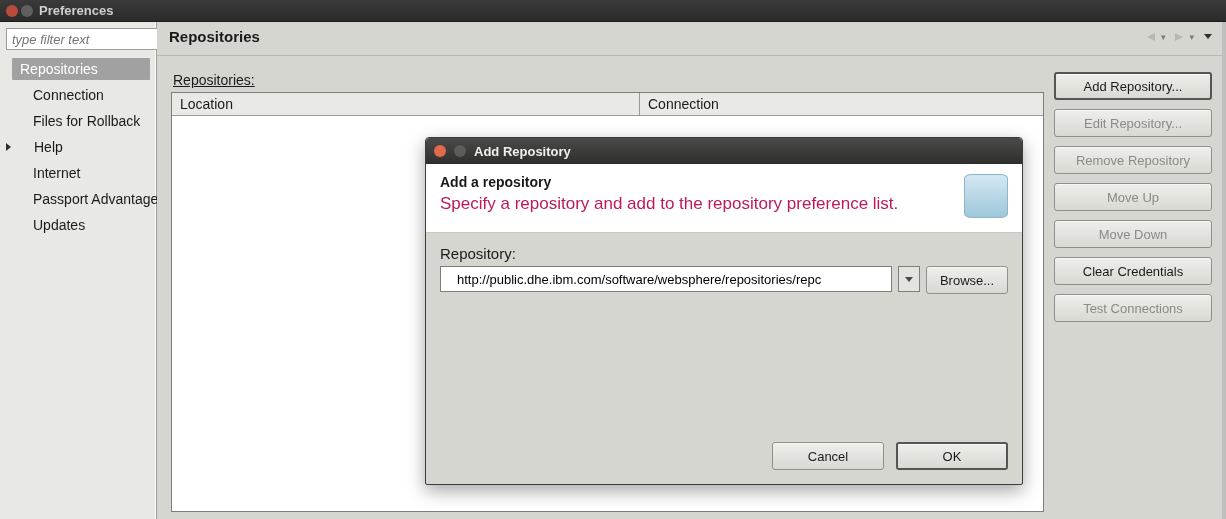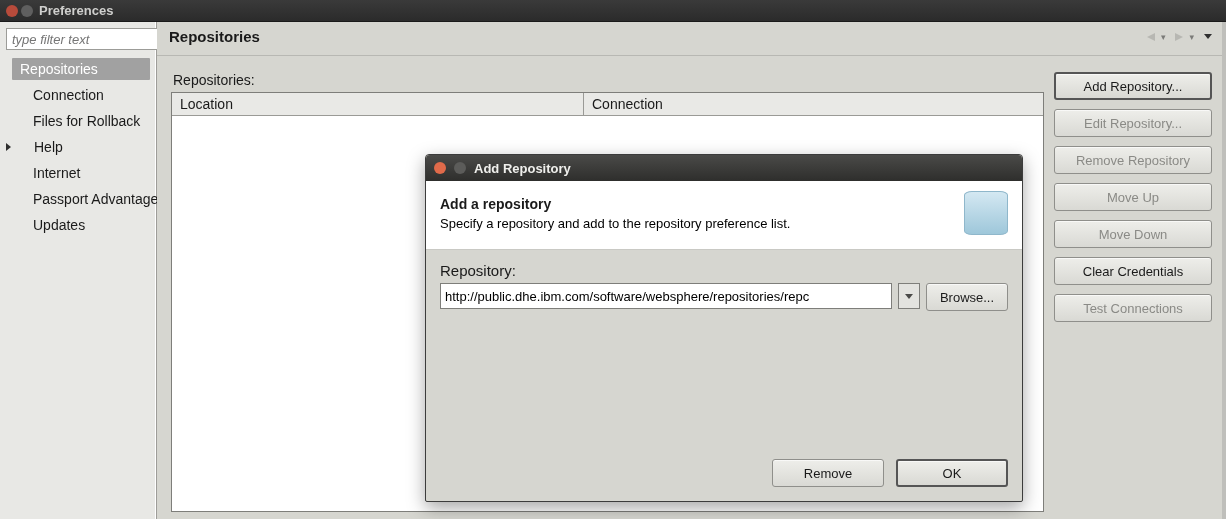--- a/index.html
+++ b/index.html
@@ -128,39 +128,39 @@
     flex: 1;
     padding: 16px 14px 14px 14px;
     display: flex;
     gap: 10px;
   }
   .table-area {
     flex: 1;
     display: flex;
     flex-direction: column;
   }
-  .table-label { margin: 0 0 4px 2px; font-size: 14px; }
+  .table-label { margin: 0 0 4px 2px; font-size: 14px; text-decoration: underline; }
   .repo-table {
     flex: 1;
     border: 1px solid #7e7e7a;
     background: #fff;
     min-height: 420px;
   }
   .thead {
     display: flex;
     background: #e9e9e6;
     border-bottom: 1px solid #9a9a96;
   }
   .th {
     padding: 3px 8px;
     font-size: 14px;
     border-right: 1px solid #9a9a96;
   }
   .th:last-child { border-right: none; }
-  .th.location { width: 412px; }
+  .th.location { width: 468px; }
   .th.connection { flex: 1; }
   .btn-col {
     width: 158px;
     display: flex;
     flex-direction: column;
     gap: 9px;
   }
   button.win {
     height: 28px;
     background: linear-gradient(#eeeeea,#d9d9d4);
@@ -172,21 +172,21 @@
     padding: 0 10px;
     box-shadow: inset 0 1px 0 #ffffffa0;
     cursor: default;
   }
   button.win.primary { border: 2px solid #555; }
   button.win:disabled { color: #8a8a86; }
 
   
   .dialog {
     position: absolute;
-    left: 425px; top: 154px;
+    left: 425px; top: 137px;
     width: 598px;
     border: 1px solid #3c3c3c;
     border-radius: 4px 4px 2px 2px;
     box-shadow: 0 6px 18px rgba(0,0,0,.35);
     background: #d6d6d0;
     display: flex;
     flex-direction: column;
   }
   .dlg-titlebar {
     height: 26px;
@@ -199,44 +199,44 @@
     color: #efefec;
     font-weight: bold;
   }
   .dlg-titlebar .dot { width: 12px; height: 12px; }
   .dlg-titlebar .dot.close { background: #e06a4a; }
   .dlg-titlebar .dot.min   { background: #5c5c5a; }
   .dlg-head {
     background: #fff;
     padding: 10px 14px 14px 14px;
     display: flex;
-    align-items: center;
+    align-items: flex-start;
     gap: 14px;
     border-bottom: 1px solid #c9c9c4;
   }
   .dlg-head-text { flex: 1; }
   .dlg-head-title { font-weight: bold; font-size: 14px; margin-bottom: 4px; }
-  .dlg-head-sub { font-size: 13px; color: #000000; }
+  .dlg-head-sub { font-size: 17px; color: #be185d; }
   .dlg-icon {
     width: 44px; height: 44px;
     background: linear-gradient(#d4e8f2,#9ec7da);
     border: 1px solid #8fb7cb;
     border-radius: 8px / 4px;
   }
   .dlg-body {
     padding: 12px 14px 8px 14px;
   }
   .dlg-field-label { font-size: 15px; margin-bottom: 4px; }
   .dlg-input-row { display: flex; gap: 6px; align-items: stretch; }
   .repo-input {
     flex: 1;
     height: 26px;
     border: 1px solid #7e7e7a;
     background: #fff;
-    padding: 0 4px;
+    padding: 0 16px;
     font-size: 13px;
     font-family: inherit;
     overflow: hidden; white-space: nowrap; text-overflow: clip;
   }
   .repo-dd {
     width: 22px; height: 26px;
     border: 1px solid #7e7e7a;
     background: #e3e3df;
     display: flex; align-items: center; justify-content: center;
   }
@@ -378,19 +378,19 @@
           <div class="tri"></div>
         </div>
       <button class="win" style="width:82px">
         <span>Browse...</span>
       </button>
     </div>
     <div class="dlg-spacer"></div>
   </div>
   <div class="dlg-footer">
     <button class="win">
-      <span>Remove</span>
+      <span>Cancel</span>
     </button>
     <button class="win primary">
       <span>OK</span>
     </button>
   </div>
 </div>
 
 </body></html>

